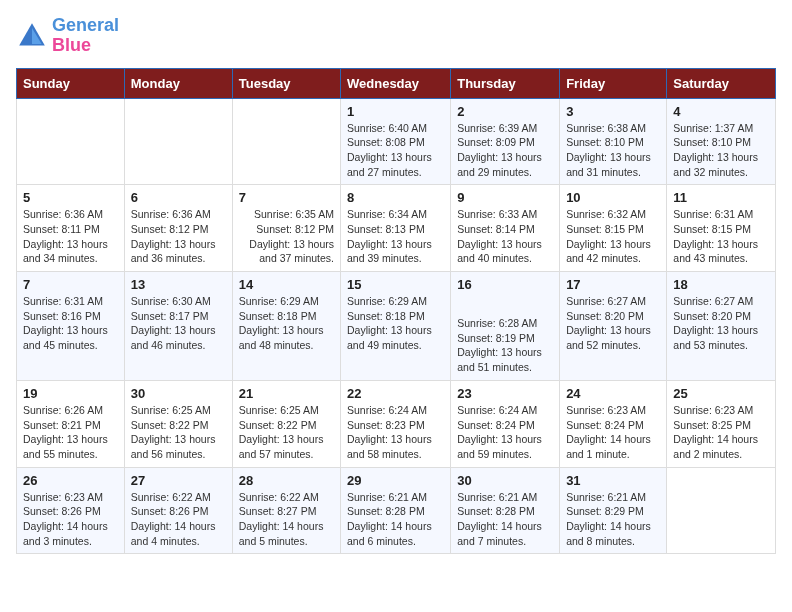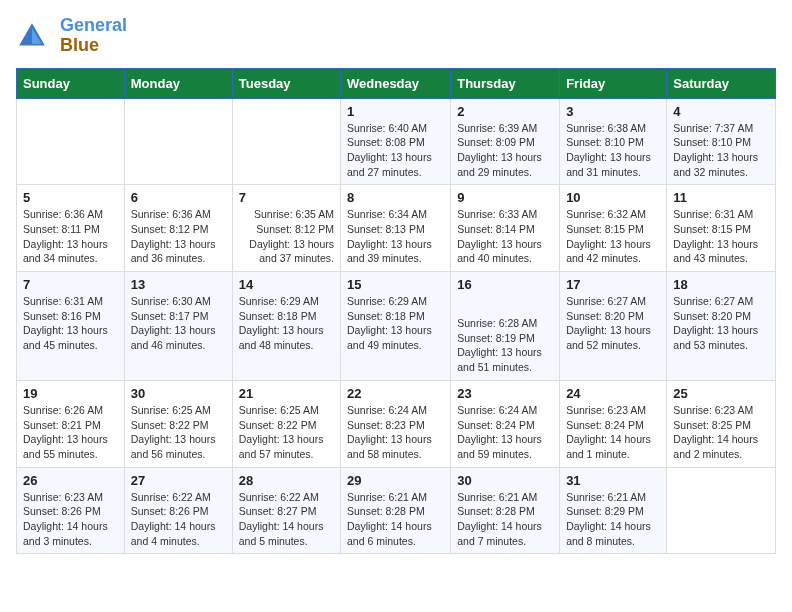--- a/index.html
+++ b/index.html
@@ -12,21 +12,21 @@
     }
     .header-area {
       display: flex;
       justify-content: space-between;
       align-items: flex-start;
       margin-bottom: 12px;
     }
     .logo {
       display: flex;
       align-items: center;
-      gap: 12px;
+      gap: 4px;
     }
     .logo-text {
       font-size: 18px;
       font-weight: bold;
       color: #333;
       line-height: 1.1;
     }
     .logo-text span {
       color: #4a90d9;
     }
@@ -45,21 +45,21 @@
     .location-title {
       font-size: 16px;
       color: #555;
     }
     table {
       width: 100%;
       border-collapse: collapse;
       font-size: 10.5px;
     }
     thead tr th {
-      background-color: #15803d;
+      background-color: #7f1d1d;
       color: #fff;
       padding: 7px 6px;
       text-align: left;
       font-size: 13px;
       font-weight: bold;
       border: 1px solid #2d68b5;
     }
     tbody tr {
       border-bottom: 1px solid #ccc;
     }
@@ -94,21 +94,21 @@
 <body>
 
 <div class="header-area">
   <div class="logo">
     <svg class="logo-icon" viewBox="0 0 40 40">
       <polygon points="20,4 36,32 4,32" fill="#3a78c9"></polygon>
       <polygon points="20,10 32,30 20,30" fill="#5ba0e8"></polygon>
     </svg>
     <div class="logo-text">
       <div><span>General</span></div>
-      <div style="color:#a16207;">Blue</div>
+      <div style="color:#ec4899;">Blue</div>
     </div>
   </div>
   <div class="title-area">
     <div class="month-title"></div>
     <div class="location-title"></div>
   </div>
 </div>
 
 <table>
   <thead>
@@ -143,21 +143,21 @@
         </td>
         <td>
           <span class="day-num">3</span>
           <div class="day-info" style="white-space: pre-line;">Sunrise: 6:38 AM
 Sunset: 8:10 PM
 Daylight: 13 hours
 and 31 minutes.</div>
         </td>
         <td>
           <span class="day-num">4</span>
-          <div class="day-info" style="white-space: pre-line;">Sunrise: 7:37 AM
+          <div class="day-info" style="white-space: pre-line;">Sunrise: 1:37 AM
 Sunset: 8:10 PM
 Daylight: 13 hours
 and 32 minutes.</div>
         </td>
       </tr>
       <tr>
         <td>
           <span class="day-num">5</span>
           <div class="day-info" style="white-space: pre-line;">Sunrise: 6:36 AM
 Sunset: 8:11 PM

